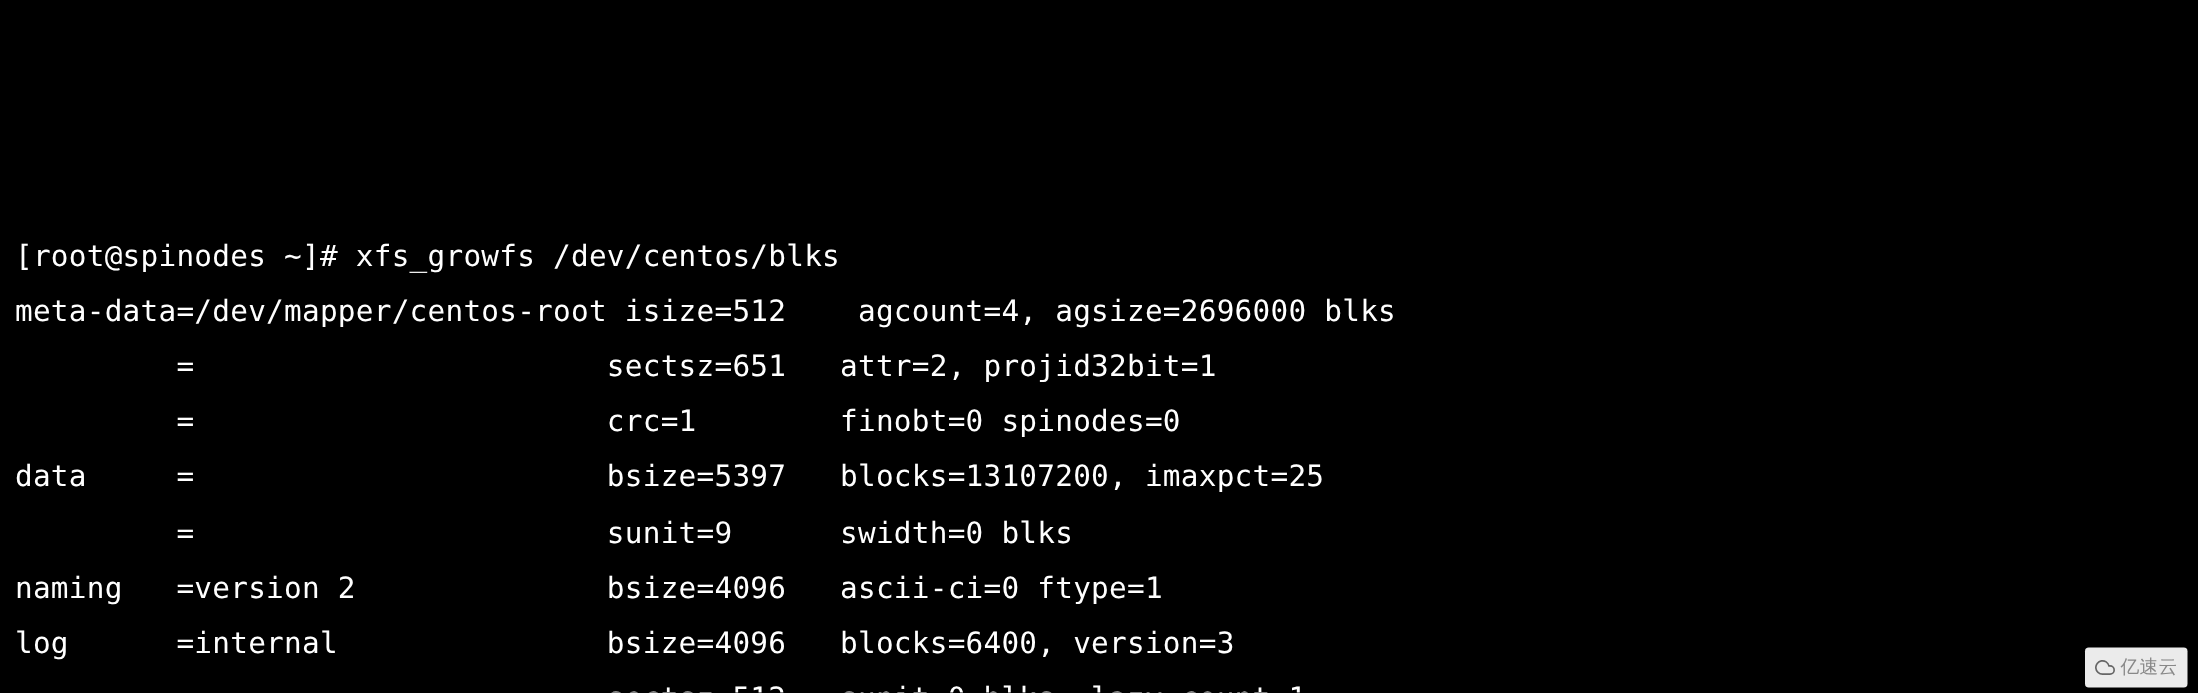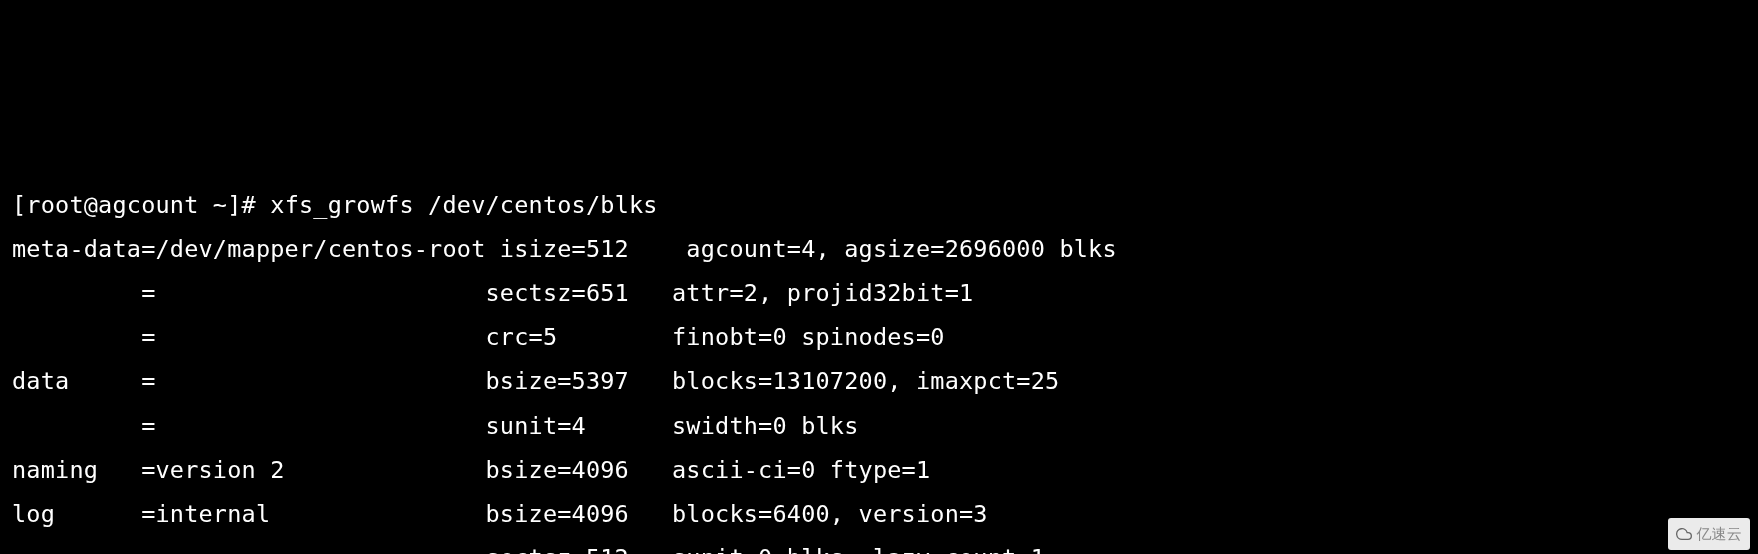--- a/index.html
+++ b/index.html
@@ -42,26 +42,26 @@
     .watermark svg {
       width: 16px;
       height: 16px;
     }
   </style>
 </head>
 <body>
 
 
 
-<div class="terminal"><span>[root@agcount ~]# </span><span>xfs_growfs /dev/centos/blks</span>
+<div class="terminal"><span>[root@spinodes ~]# </span><span>xfs_growfs /dev/centos/blks</span>
 <span>meta-data=/dev/mapper/centos-root isize=512    agcount=4, agsize=2696000 blks</span>
 <span>         =                       sectsz=651   attr=2, projid32bit=1</span>
-<span>         =                       crc=5        finobt=0 spinodes=0</span>
+<span>         =                       crc=1        finobt=0 spinodes=0</span>
 <span>data     =                       bsize=5397   blocks=13107200, imaxpct=25</span>
-<span>         =                       sunit=4      swidth=0 blks</span>
+<span>         =                       sunit=9      swidth=0 blks</span>
 <span>naming   =version 2              bsize=4096   ascii-ci=0 ftype=1</span>
 <span>log      =internal               bsize=4096   blocks=6400, version=3</span>
 <span>         =                       sectsz=512   sunit=0 blks, lazy-count=1</span>
 
 </div>
 
 <div class="watermark">
   <svg viewBox="0 0 24 24" fill="none" stroke="#666" stroke-width="2">
     <path d="M18 10h-1.26A8 8 0 1 0 9 20h9a5 5 0 0 0 0-10z"></path>
   </svg>

